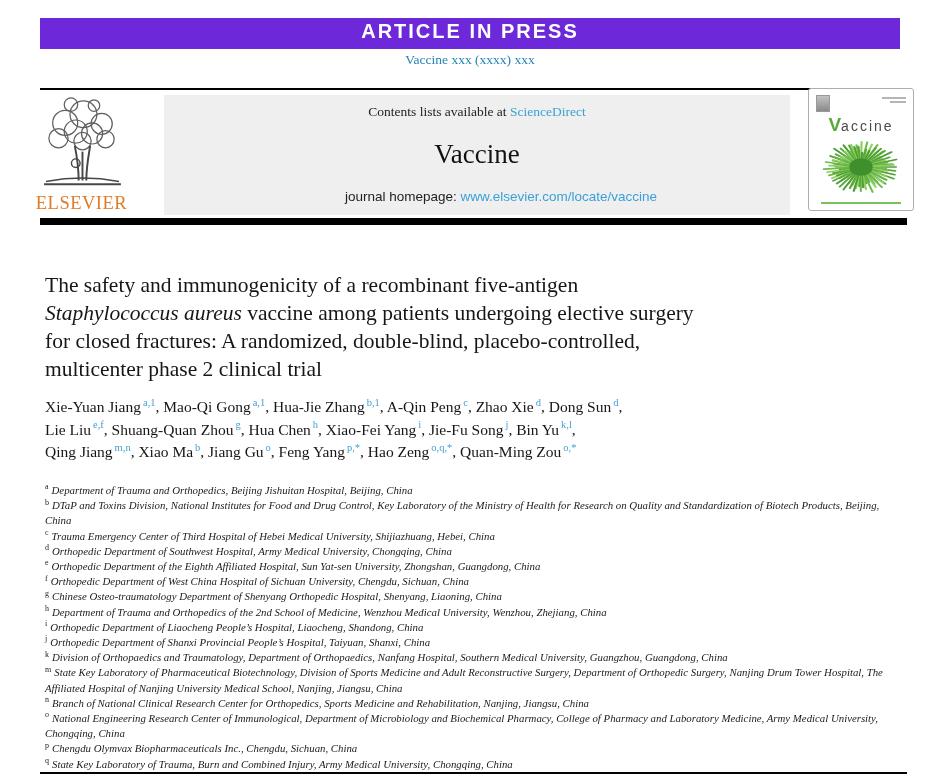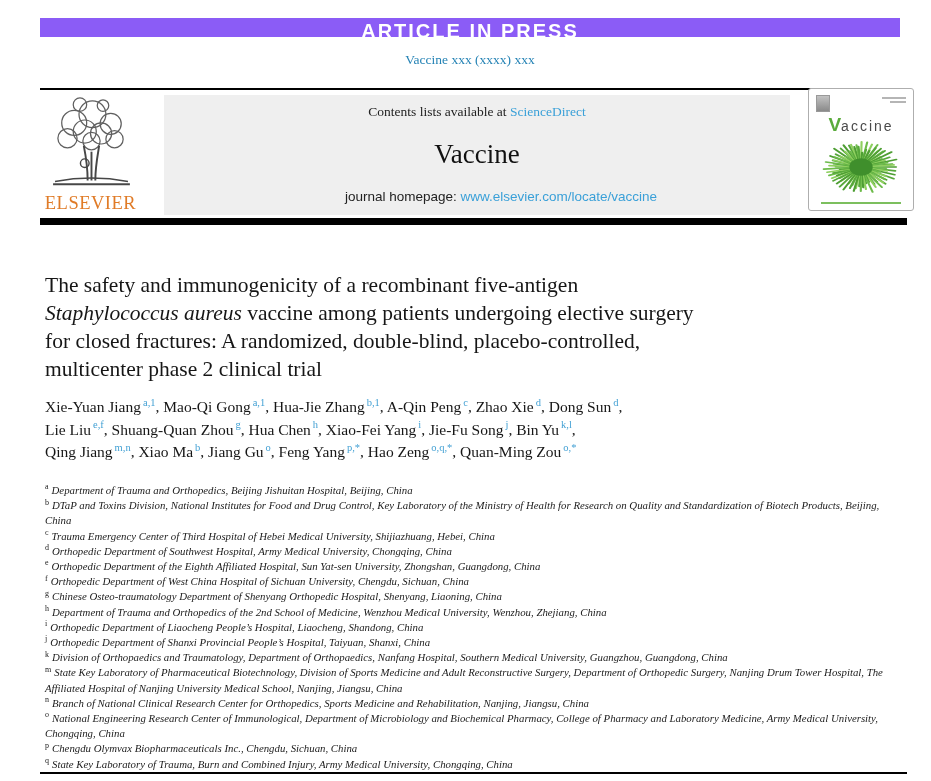--- a/index.html
+++ b/index.html
@@ -4,40 +4,40 @@
 <style>
   html, body { margin:0; padding:0; background:#ffffff; }
   body {
     width:931px; height:781px; position:relative; overflow:hidden;
     font-family:"Liberation Serif", serif; color:#1a1a1a;
   }
   .abs { position:absolute; }
 
   
   .banner {
-    left:40px; top:18px; width:860px; height:19px;
-    background:#8b5cf6; color:#ffffff;
+    left:40px; top:18px; width:860px; height:31px;
+    background:#6d28d9; color:#ffffff;
     font-family:"Liberation Sans", sans-serif; font-weight:bold;
     font-size:20px; letter-spacing:2px;
     text-align:center; line-height:27px;
   }
 
   
   .citation {
     left:40px; top:52px; width:860px; text-align:center;
     color:#2583b5; font-size:13.5px;
   }
 
   
   .rule-top   { left:40px; top:88px;  width:779px; height:2px; background:#000; }
   .rule-thick { left:40px; top:218px; width:867px; height:7px; background:#000; }
   .rule-bottom{ left:40px; top:772px; width:867px; height:2px; background:#000; }
 
   
-  .logo { left:43px; top:96px; width:95px; text-align:center; }
+  .logo { left:34px; top:96px; width:95px; text-align:center; }
   .logo svg { display:block; margin:0 auto; }
   .logo-word {
     color:#e07b27; font-size:18.5px; line-height:20px; margin-top:1px;
     font-family:"Liberation Serif", serif; letter-spacing:0.5px;
   }
 
   
   .graybox {
     left:164px; top:95px; width:626px; height:120px; background:#efefef;
     display:flex; flex-direction:column; align-items:center;

